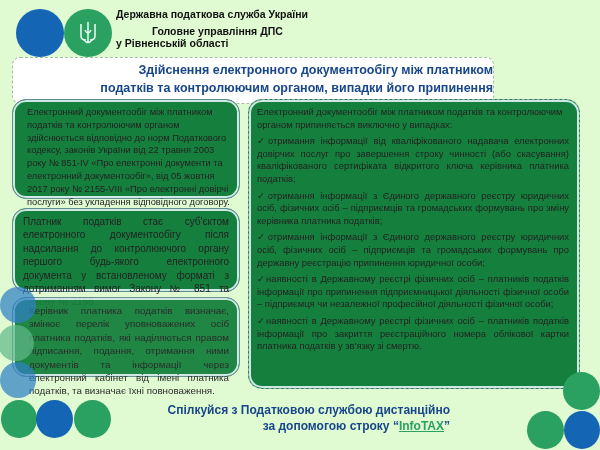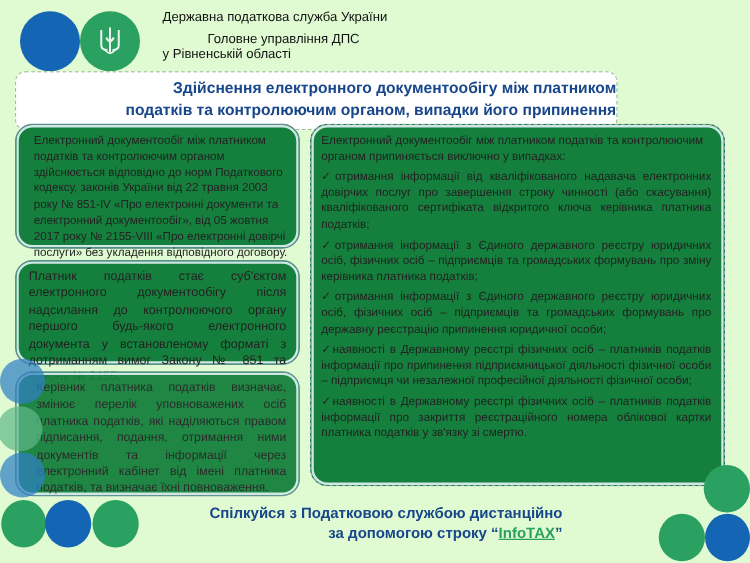--- a/index.html
+++ b/index.html
@@ -1,25 +1,25 @@
 <!DOCTYPE html>
 <html><head>
 <meta charset="utf-8">
 <style>
   html,body{margin:0;padding:0;}
   body{width:600px;height:450px;background:#e0fad2;position:relative;overflow:hidden;font-family:"Liberation Sans",sans-serif;}
   .circle{position:absolute;border-radius:50%;}
   .blue{background:#1565b5;}
   .green{background:#2aa061;}
-  .header-text{position:absolute;left:130px;font-weight:normal;font-size:10.5px;color:#111;}
+  .header-text{position:absolute;left:116px;font-weight:bold;font-size:10.5px;color:#111;}
   .title-box{position:absolute;left:12px;top:57px;width:480px;height:42px;background:#fff;border:1px dashed #9fbf9a;border-radius:8px;text-align:right;color:#17468a;font-weight:bold;font-size:12.5px;line-height:18px;padding-top:3px;}
   .box{position:absolute;background:#15803d;border:1px solid #5e8e8e;border-radius:14px;font-size:9.3px;color:#222;box-shadow:inset 0 0 0 2px #cfe8e6;}
   .b1{left:12px;top:99px;width:228px;height:100px;padding:6px 8px 0 14px;box-sizing:border-box;line-height:12.8px;}
   .b2{left:12px;top:208px;width:228px;height:84px;padding:6px 10px 0 10px;box-sizing:border-box;line-height:13.4px;text-align:justify;font-size:10px;}
-  .b3{left:12px;top:297px;width:228px;height:100px;padding:6px 10px 0 16px;box-sizing:border-box;line-height:13.4px;text-align:justify;font-size:9.8px;opacity:0.95;}
+  .b3{left:12px;top:297px;width:228px;height:80px;padding:6px 10px 0 16px;box-sizing:border-box;line-height:13.4px;text-align:justify;font-size:9.8px;opacity:0.95;}
   .b4{left:248px;top:99px;width:332px;height:290px;padding:6px 10px 0 8px;box-sizing:border-box;font-size:9.4px;line-height:12.6px;border-style:dashed;border-color:#8aa6a6;}
   .b4 p{margin:0 0 4px 0;text-align:justify;}
   .b4 .intro{text-align:left;}
   .overlay-circle{position:absolute;border-radius:50%;opacity:0.72;}
   .footer{position:absolute;left:150px;top:402px;width:300px;text-align:right;color:#17468a;font-weight:bold;font-size:12px;line-height:16px;}
   .footer a{color:#2aa061;text-decoration:underline;}
 </style>
 </head>
 <body>
 

